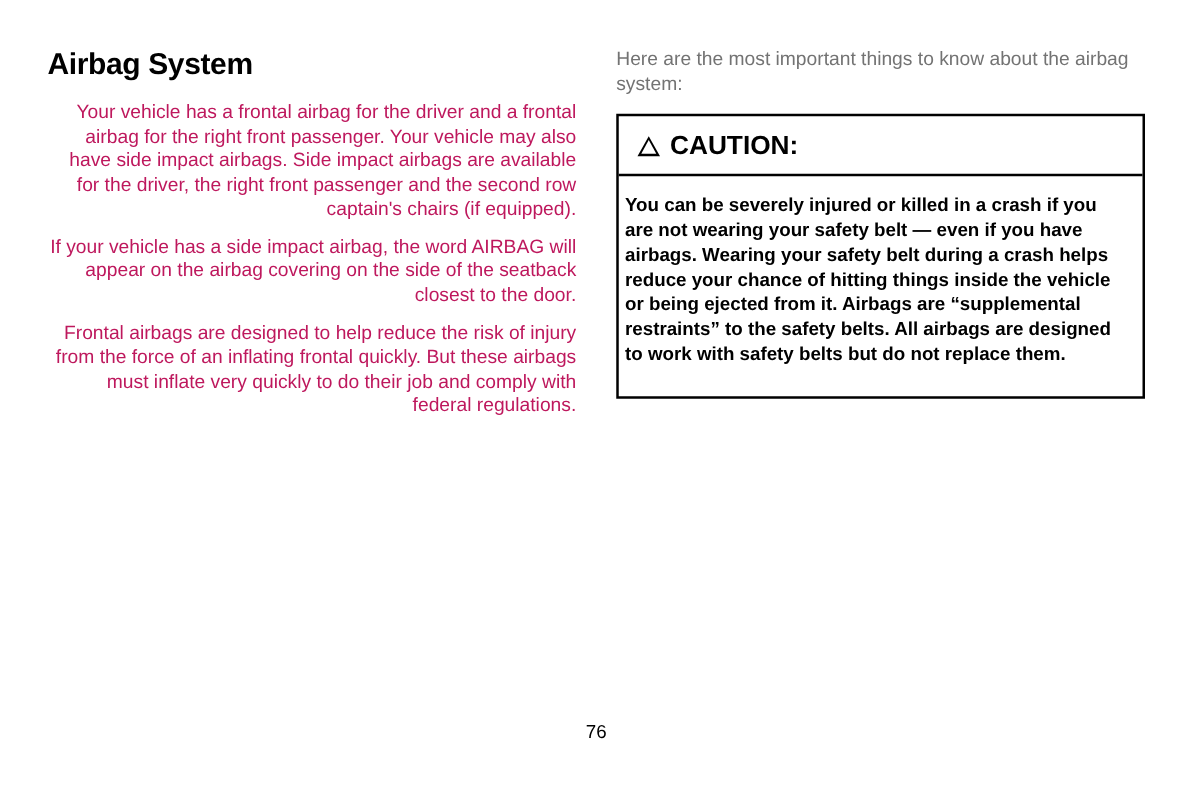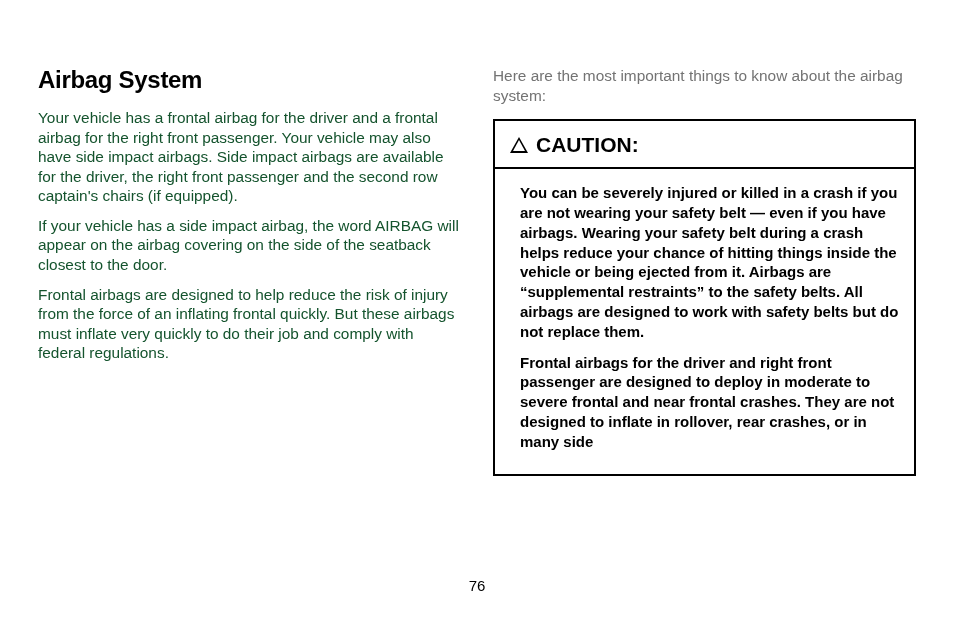--- a/index.html
+++ b/index.html
@@ -12,37 +12,37 @@
       height: 636px;
       background: #fff;
       font-family: Arial, Helvetica, sans-serif;
       position: relative;
       padding: 38px 38px 30px 38px;
     }
     .page-content {
       display: flex;
       gap: 32px;
       height: 540px;
-      margin-top: 28px;
     }
     .column {
       flex: 1;
       min-width: 0;
     }
     .section-title {
       font-size: 24px;
       font-weight: bold;
       margin-bottom: 14px;
       letter-spacing: -0.3px;
     }
     .body-para {
       font-size: 15.4px;
       line-height: 1.27;
       margin-bottom: 10px;
-      color: #14532d;
+      color: #be185d;
+      text-align: right;
     }
     .intro-para {
       font-size: 15.4px;
       line-height: 1.27;
       margin-bottom: 14px;
       color: #737373;
     }
     .caution-box {
       border: 2.5px solid #000;
     }
@@ -71,21 +71,21 @@
       height: 0;
       border-left: 6px solid transparent;
       border-right: 6px solid transparent;
       border-bottom: 11px solid #fff;
     }
     .caution-title {
       font-size: 21px;
       font-weight: bold;
     }
     .caution-body {
-      padding: 14px 15px 12px 25px;
+      padding: 14px 15px 12px 5px;
     }
     .caution-para {
       font-size: 15px;
       line-height: 1.32;
       font-weight: bold;
       margin-bottom: 11px;
     }
     .caution-continued {
       font-size: 15px;
       font-weight: bold;
@@ -124,21 +124,20 @@
   </div>
   <div class="column">
     <p class="intro-para">Here are the most important things to know about the airbag system:</p>
     <div class="caution-box">
       <div class="caution-header">
         <span class="caution-icon"></span>
         <span class="caution-title">CAUTION:</span>
       </div>
       <div class="caution-body">
         <p class="caution-para">You can be severely injured or killed in a crash if you are not wearing your safety belt — even if you have airbags. Wearing your safety belt during a crash helps reduce your chance of hitting things inside the vehicle or being ejected from it. Airbags are “supplemental restraints” to the safety belts. All airbags are designed to work with safety belts but do not replace them.</p>
-        <p class="caution-para">Frontal airbags for the driver and right front passenger are designed to deploy in moderate to severe frontal and near frontal crashes. They are not designed to inflate in rollover, rear crashes, or in many side</p>
       </div>
     </div>
   </div>
 </div>
 
 <div class="page-footer">
   <span class="page-number">76</span>
   <div class="footer-line"></div>
 </div>
 

